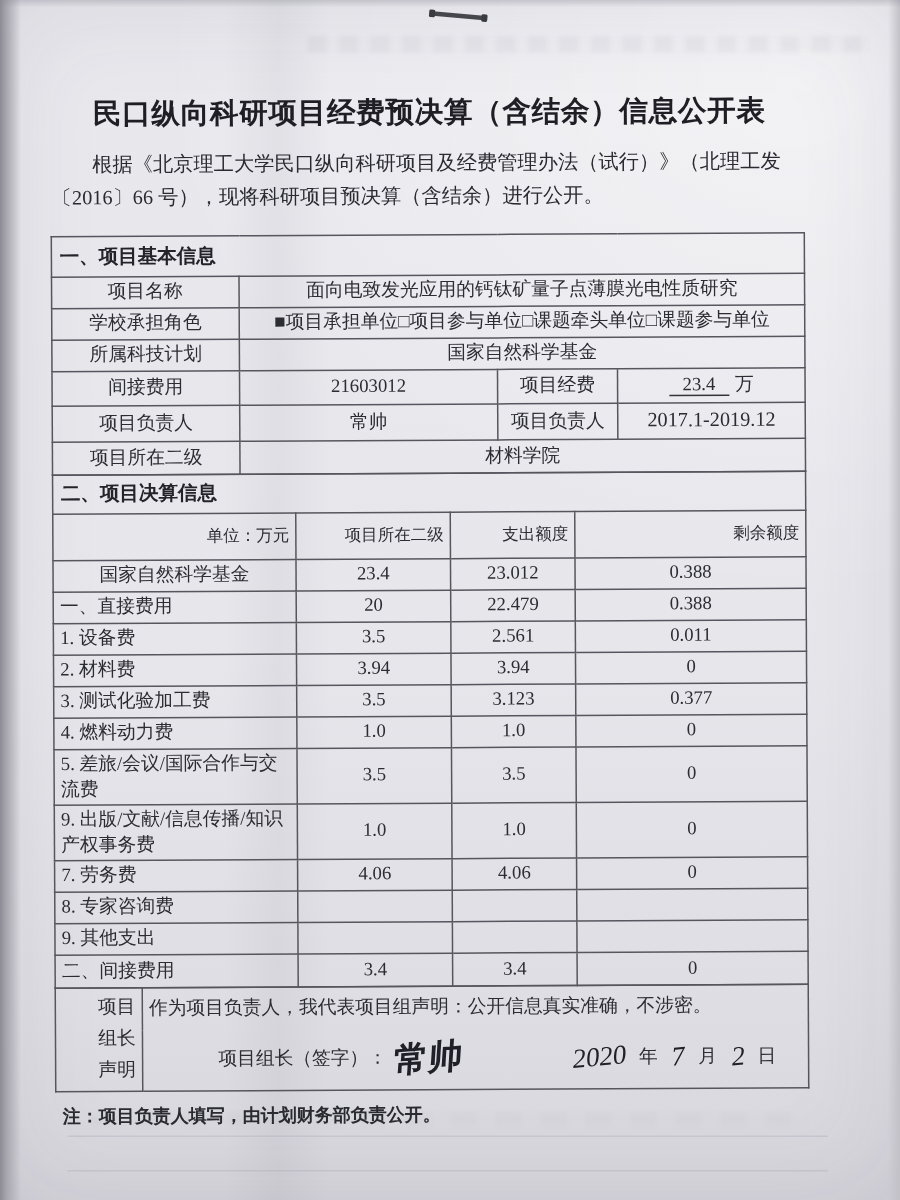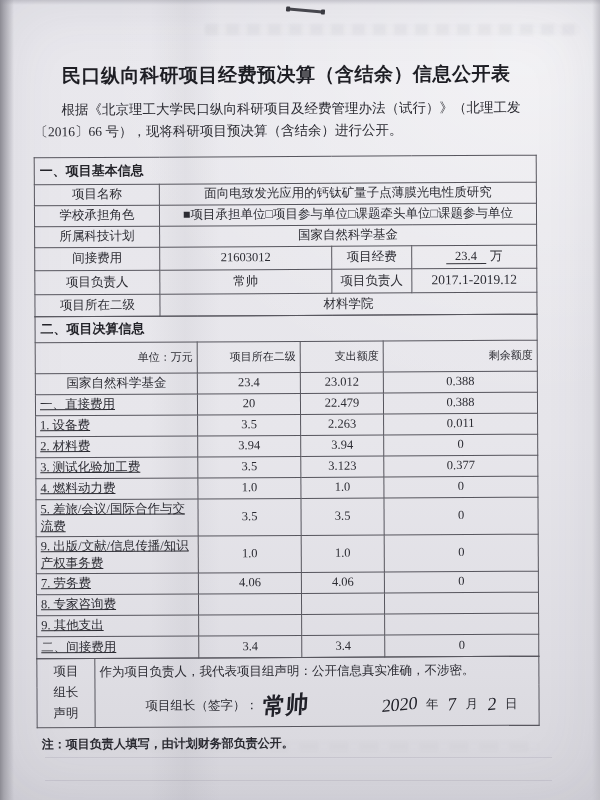--- a/index.html
+++ b/index.html
@@ -39,29 +39,29 @@
   .doc-title{text-align:center;font-size:19px;font-weight:bold;letter-spacing:0.5px;color:#1e1e24;}
   .intro{margin:10px 2px 0 2px;font-size:13.5px;line-height:1.62;text-indent:2em;color:#2a2a31;}
 
   table{border-collapse:collapse;width:502px;margin-left:1px;table-layout:fixed;}
   table + table{margin-top:-1px;}
   td{border:1px solid #57565e;font-size:12.5px;color:#2c2c33;padding:1px 4px;vertical-align:middle;
      overflow:hidden;}
   td.sec{font-weight:bold;font-size:13px;text-align:left;padding:3px 5px;color:#232329;}
   td.lab{text-align:center;}
   td.val{text-align:center;}
-  td.left{text-align:left;text-decoration:underline;}
+  td.left{text-align:left;}
   .t1 .r-std{height:21px;}
   .t2 .colhead td{height:28px;text-align:right;font-size:11px;}
   .t2 .r-std{height:21px;}
   .t2 .r-tall{height:34px;}
   .underlined{border-bottom:1px solid #34343b;padding:0 9px;}
   .funds-unit{margin-left:4px;}
 
-  .decl-label{text-align:center;font-size:12.5px;line-height:1.7;}
+  .decl-label{text-align:right;font-size:12.5px;line-height:1.7;}
   .decl-statement{height:26px;text-align:left;font-size:12.5px;border-bottom:none;}
   .decl-sign{height:38px;border-top:none;}
   .signrow{display:flex;align-items:center;}
   .sign-label{margin-left:46px;font-size:12.5px;}
   .signature{font-size:23px;font-weight:bold;color:#202028;display:inline-block;
     transform:rotate(-4deg) skewX(-8deg);margin-left:4px;}
   .dategroup{margin-left:auto;margin-right:8px;display:flex;align-items:center;}
   .hw{font-size:18px;font-style:italic;color:#202028;display:inline-block;transform:rotate(-5deg);}
   .dunit{font-size:12.5px;margin:0 9px;}
   .footnote{margin-top:8px;margin-left:6px;font-size:12px;font-weight:bold;color:#2a2a31;}
@@ -151,21 +151,21 @@
     </tr>
     <tr class="r-std">
       <td class="left">一、直接费用</td>
       <td class="val">20</td>
       <td class="val">22.479</td>
       <td class="val">0.388</td>
     </tr>
     <tr class="r-std">
       <td class="left">1. 设备费</td>
       <td class="val">3.5</td>
-      <td class="val">2.263</td>
+      <td class="val">2.561</td>
       <td class="val">0.011</td>
     </tr>
     <tr class="r-std">
       <td class="left">2. 材料费</td>
       <td class="val">3.94</td>
       <td class="val">3.94</td>
       <td class="val">0</td>
     </tr>
     <tr class="r-std">
       <td class="left">3. 测试化验加工费</td>

